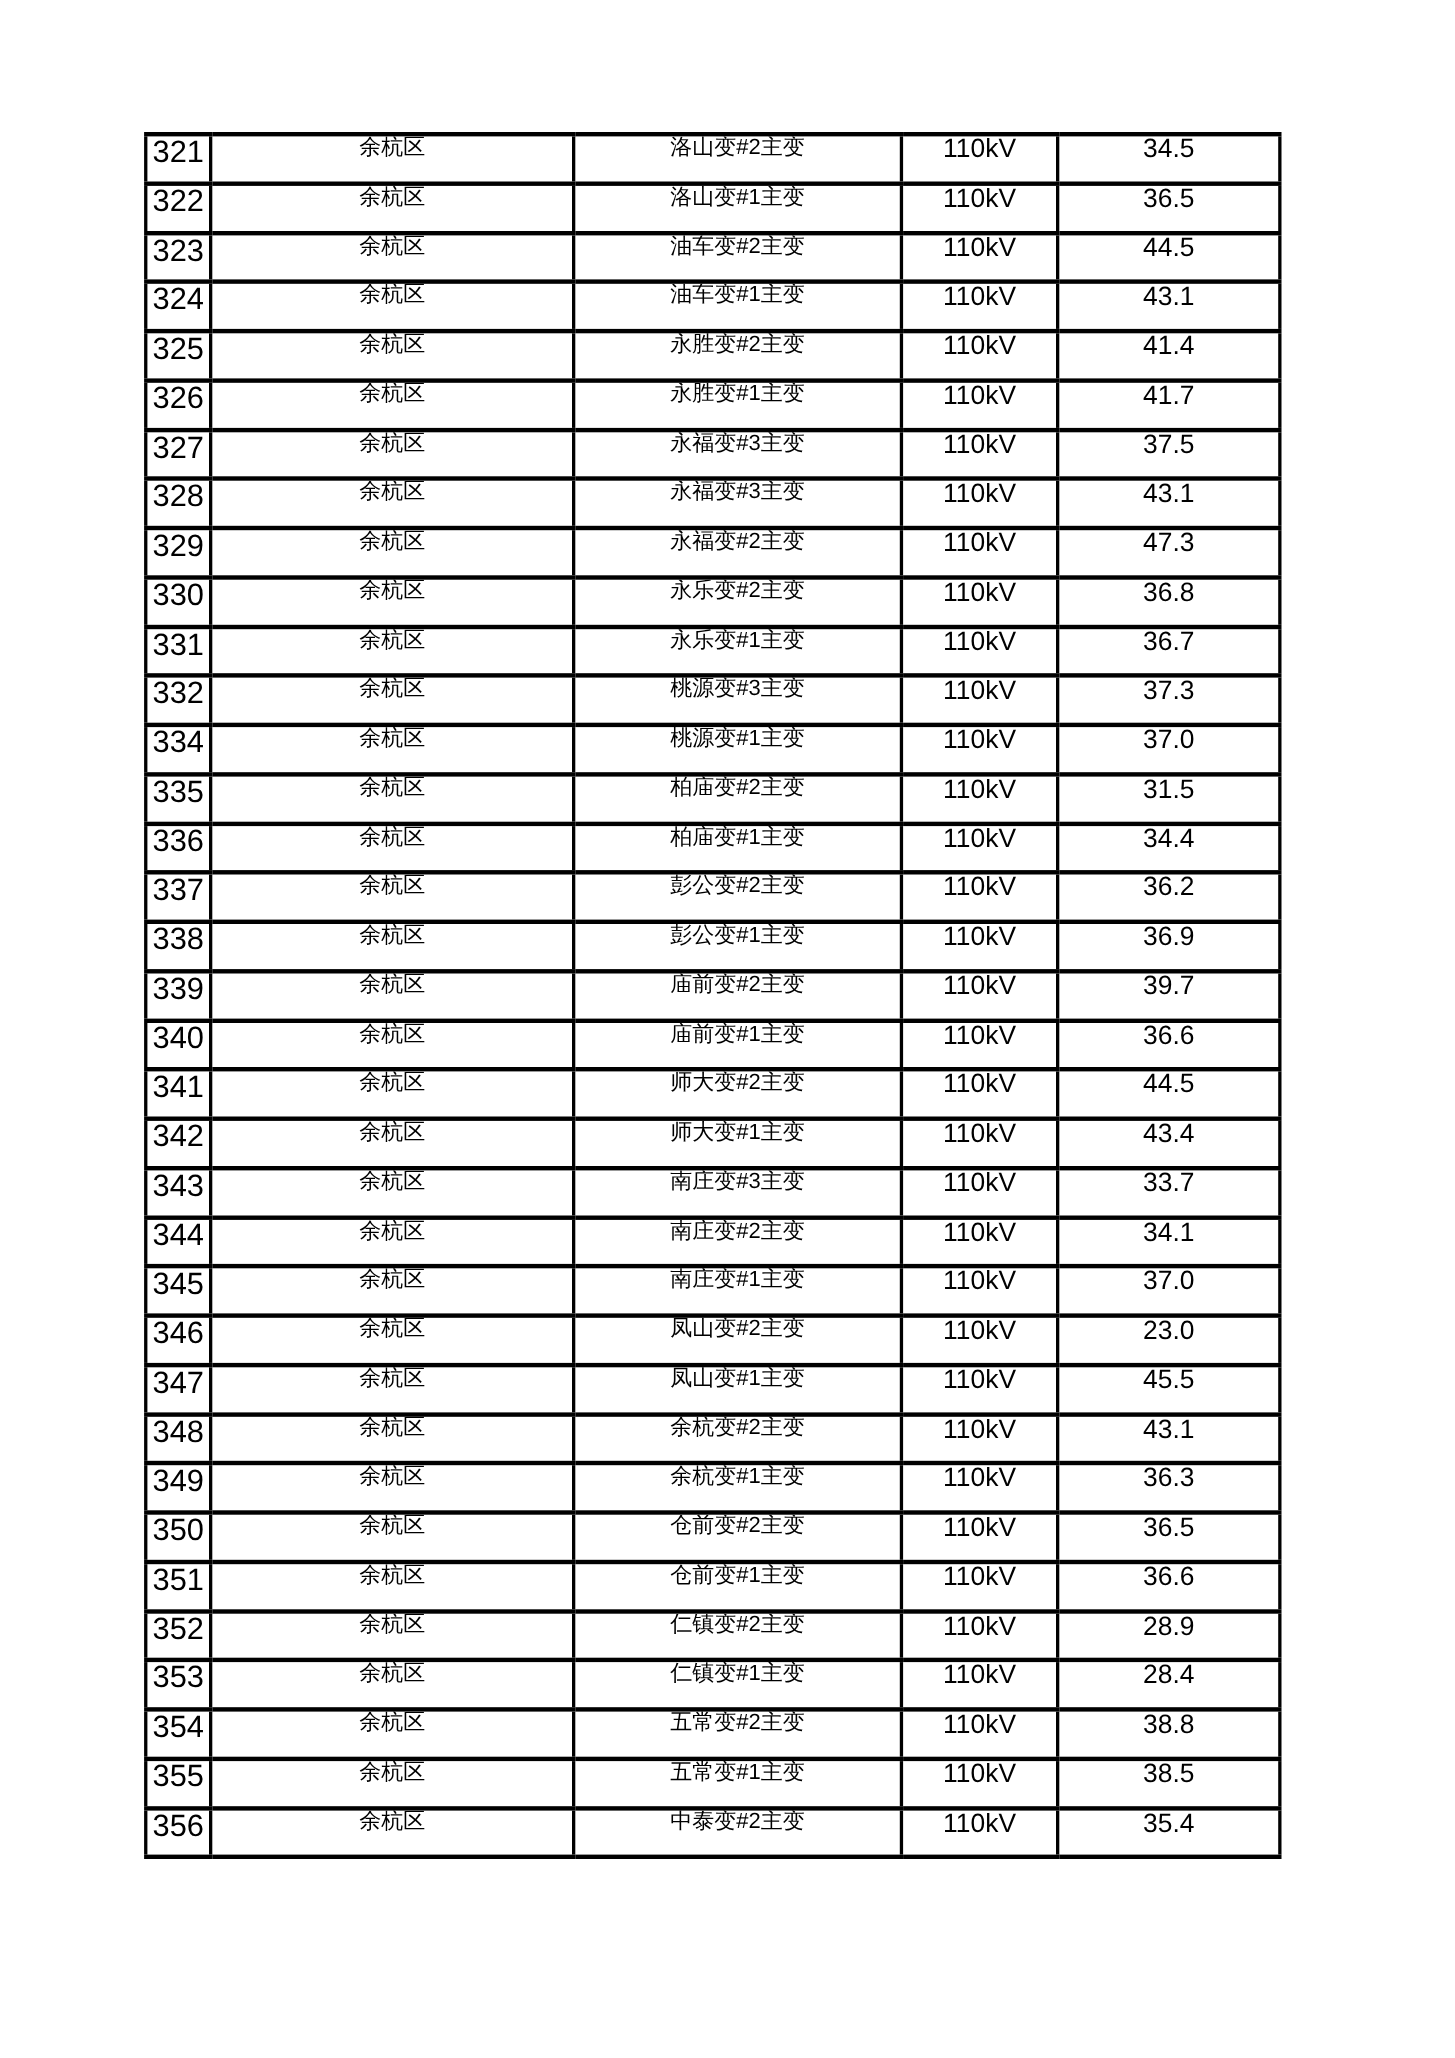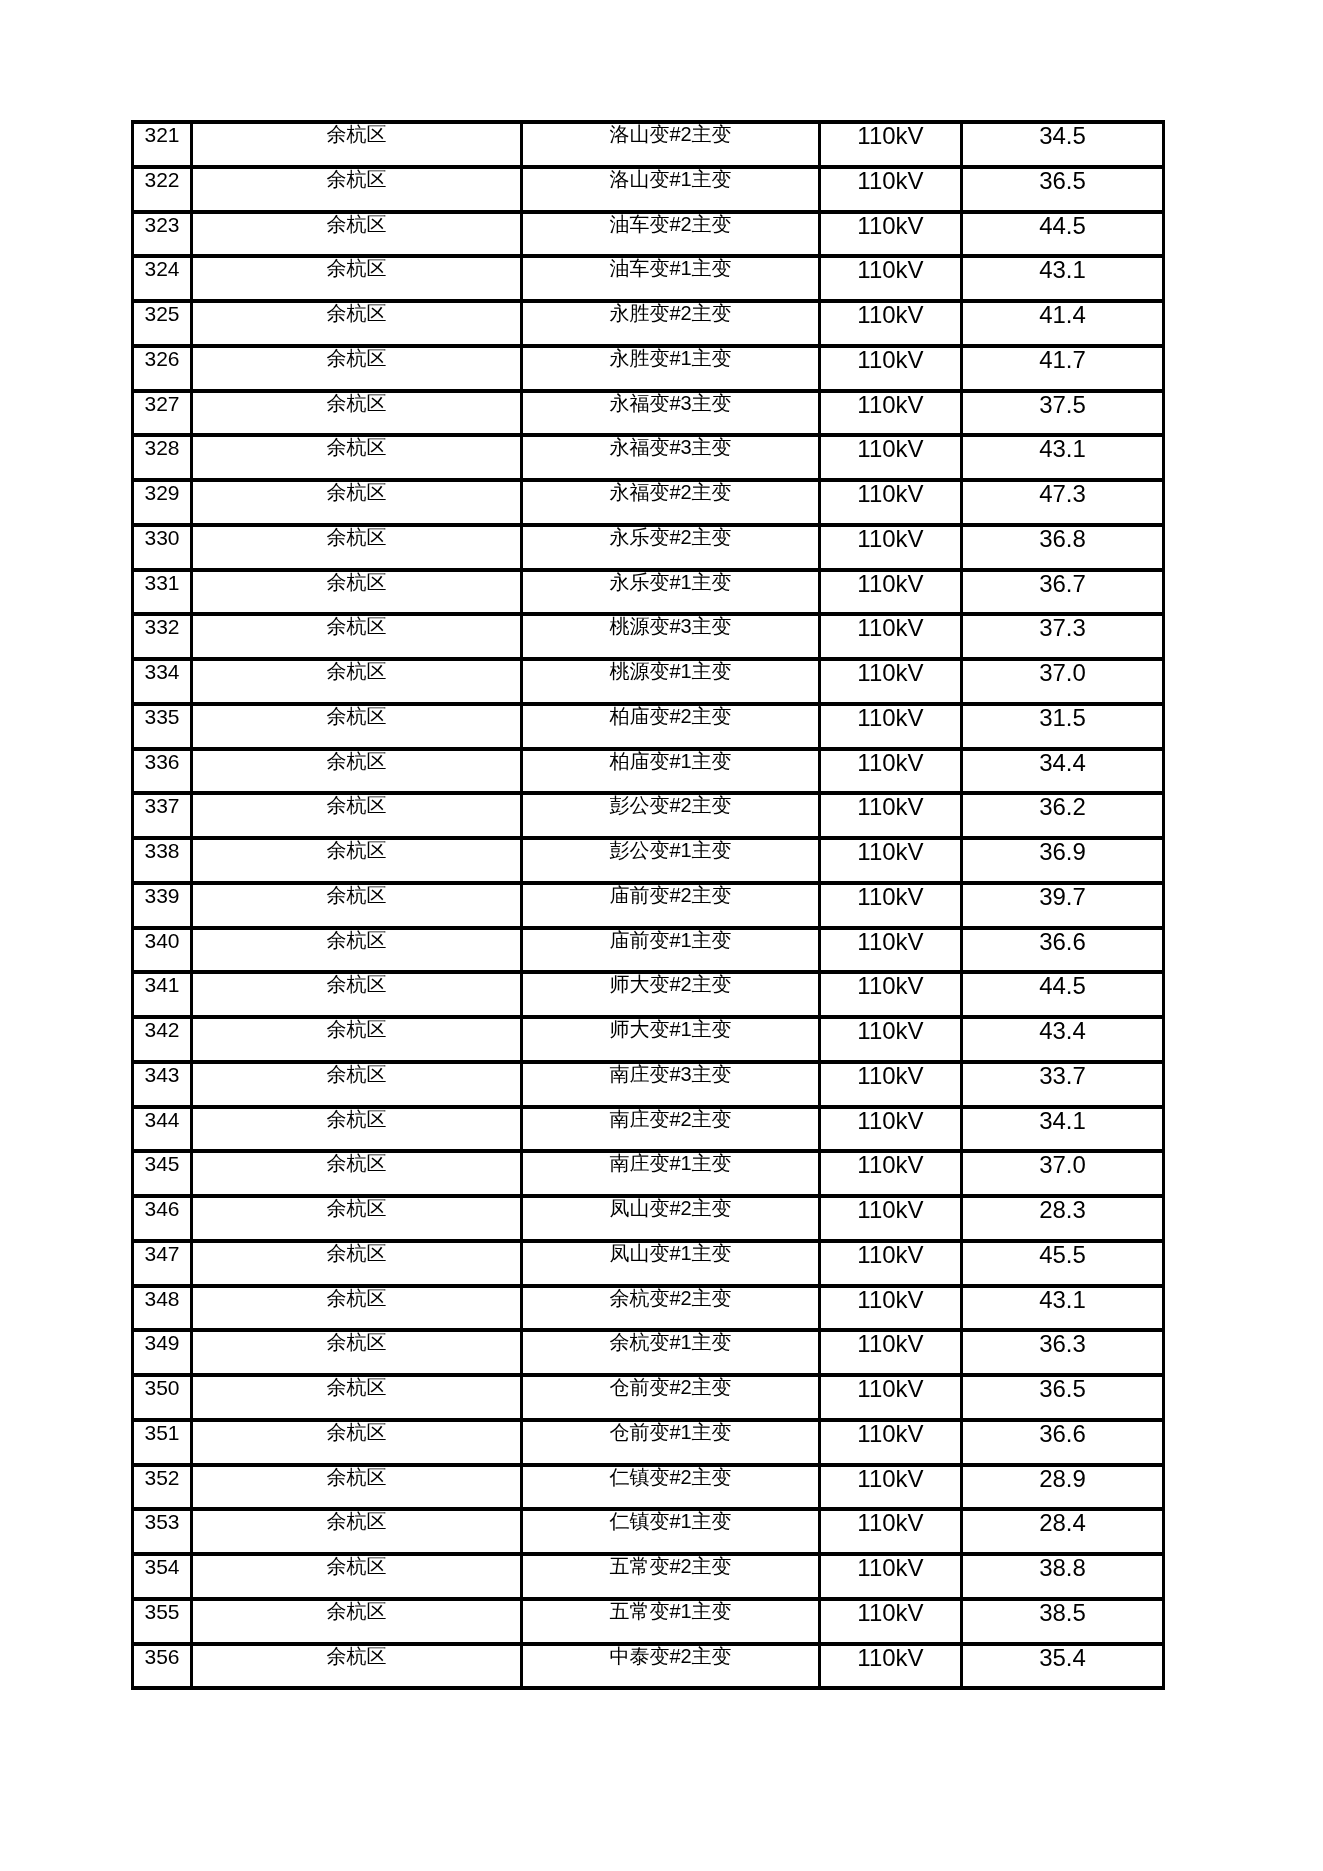--- a/index.html
+++ b/index.html
@@ -38,21 +38,21 @@
     border-top-width: 4px;
     border-bottom-width: 4px;
     padding: 0;
     text-align: center;
     vertical-align: top;
     overflow: hidden;
     white-space: nowrap;
     line-height: 1;
   }
   td.col-index {
-    font-size: 21px;
+    font-size: 28px;
     padding-top: 7px;
   }
   td.col-district,
   td.col-name {
     font-size: 20px;
     padding-top: 13px;
   }
   td.col-voltage {
     font-size: 24px;
     padding-top: 12px;
@@ -241,21 +241,21 @@
           <td class="col-district">余杭区</td>
           <td class="col-name">南庄变#1主变</td>
           <td class="col-voltage">110kV</td>
           <td class="col-value">37.0</td>
         </tr>
         <tr>
           <td class="col-index">346</td>
           <td class="col-district">余杭区</td>
           <td class="col-name">凤山变#2主变</td>
           <td class="col-voltage">110kV</td>
-          <td class="col-value">28.3</td>
+          <td class="col-value">23.0</td>
         </tr>
         <tr>
           <td class="col-index">347</td>
           <td class="col-district">余杭区</td>
           <td class="col-name">凤山变#1主变</td>
           <td class="col-voltage">110kV</td>
           <td class="col-value">45.5</td>
         </tr>
         <tr>
           <td class="col-index">348</td>

